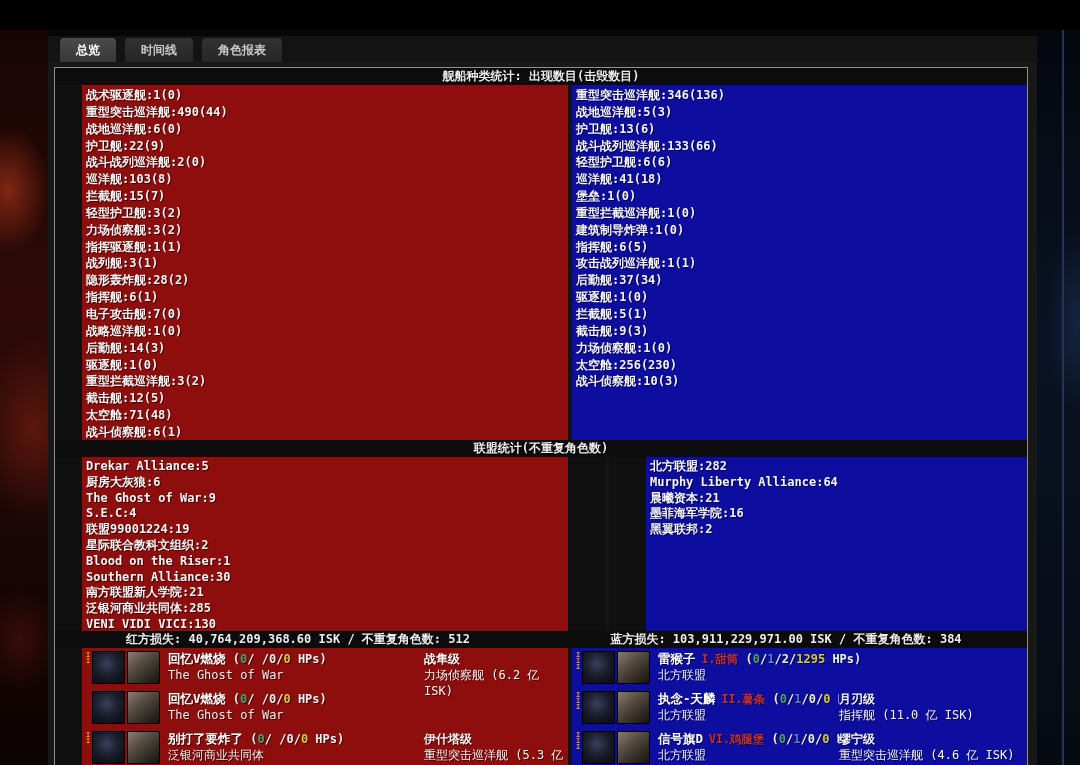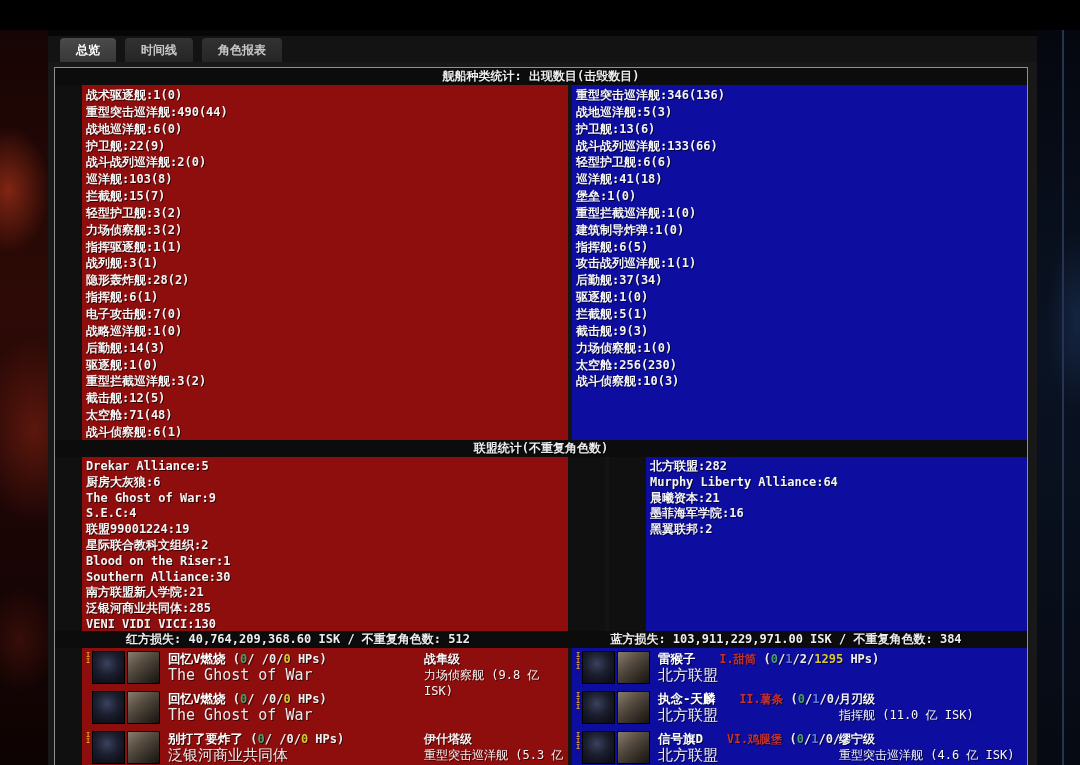--- a/index.html
+++ b/index.html
@@ -58,24 +58,24 @@
   .klist{ display:flex; flex-direction:column; overflow:hidden; }
   .krow{ display:flex; height:40px; flex:none; padding:3px 2px 0 1px; }
   .kmark{ width:9px; flex:none; font-size:7px; line-height:8px; color:#e09a28; font-weight:bold;
     writing-mode:vertical-rl; text-orientation:upright; letter-spacing:-2px;}
   .thumb{ width:33px; height:33px; flex:none; margin-right:2px; border:1px solid #000;}
   .t-ship{ background:radial-gradient(circle at 45% 38%, #3a415e 0%, #1b1e2d 45%, #0e1019 80%);}
   .t-port{ background:linear-gradient(140deg,#8a7d6e 0%,#5a5044 35%,#332d25 70%,#171411 100%);}
   .kinfo{ flex:1; padding-left:6px; font-size:12px; color:#f0f0f0; line-height:16px;
     text-shadow:1px 1px 0 rgba(0,0,0,.6); white-space:nowrap; overflow:hidden;}
   .kname{ font-weight:bold; font-size:12.5px; color:#fff;}
-  .ktag{ color:#c8302a; font-weight:bold; margin-left:24px; font-size:11.5px;}
+  .ktag{ color:#c8302a; font-weight:bold; margin-left:6px; font-size:11.5px;}
   .khp{ color:#f0f0f0; font-weight:bold;}
   .hpA{ color:#49a06a;} .hpB{ color:#5b78d6;} .hpC{ color:#ececec;} .hpD{ color:#d8c832;}
-  .kalliance{ font-size:15px; color:#ececec;}
+  .kalliance{ font-size:12px; color:#ececec;}
   .kship{ flex:none; font-size:12px; line-height:16px; color:#f6f6f6;
     text-shadow:1px 1px 0 rgba(0,0,0,.6);}
   .kship .kclass{ font-weight:bold; }
   .ks-l{ width:142px; } .ks-r{ width:186px; }
 </style>
 </head>
 <body>
 
 <div class="topbar"></div>
 <div class="bg-left"></div>
@@ -173,21 +173,21 @@
           <span class="kmark">II</span>
           <span class="thumb t-ship"></span>
           <span class="thumb t-port"></span>
           <span class="kinfo">
             <span class="kname">回忆V燃烧</span>
             <span class="khp">(<span class="hpA">0</span>/<span class="hpB"> </span>/<span class="hpC">0</span>/<span class="hpD">0</span> <span>HPs</span>)</span><br>
             <span class="kalliance">The Ghost of War</span>
           </span>
           <span class="kship ks-l">
             <span class="kclass">战隼级</span><br>
-            <span>力场侦察舰 (9.8 亿 ISK)</span>
+            <span>力场侦察舰 (6.2 亿 ISK)</span>
           </span>
         </div>
 
         <div class="krow">
           <span class="kmark"></span>
           <span class="thumb t-ship"></span>
           <span class="thumb t-port"></span>
           <span class="kinfo">
             <span class="kname">回忆V燃烧</span>
             <span class="khp">(<span class="hpA">0</span>/<span class="hpB"> </span>/<span class="hpC">0</span>/<span class="hpD">0</span> <span>HPs</span>)</span><br>

